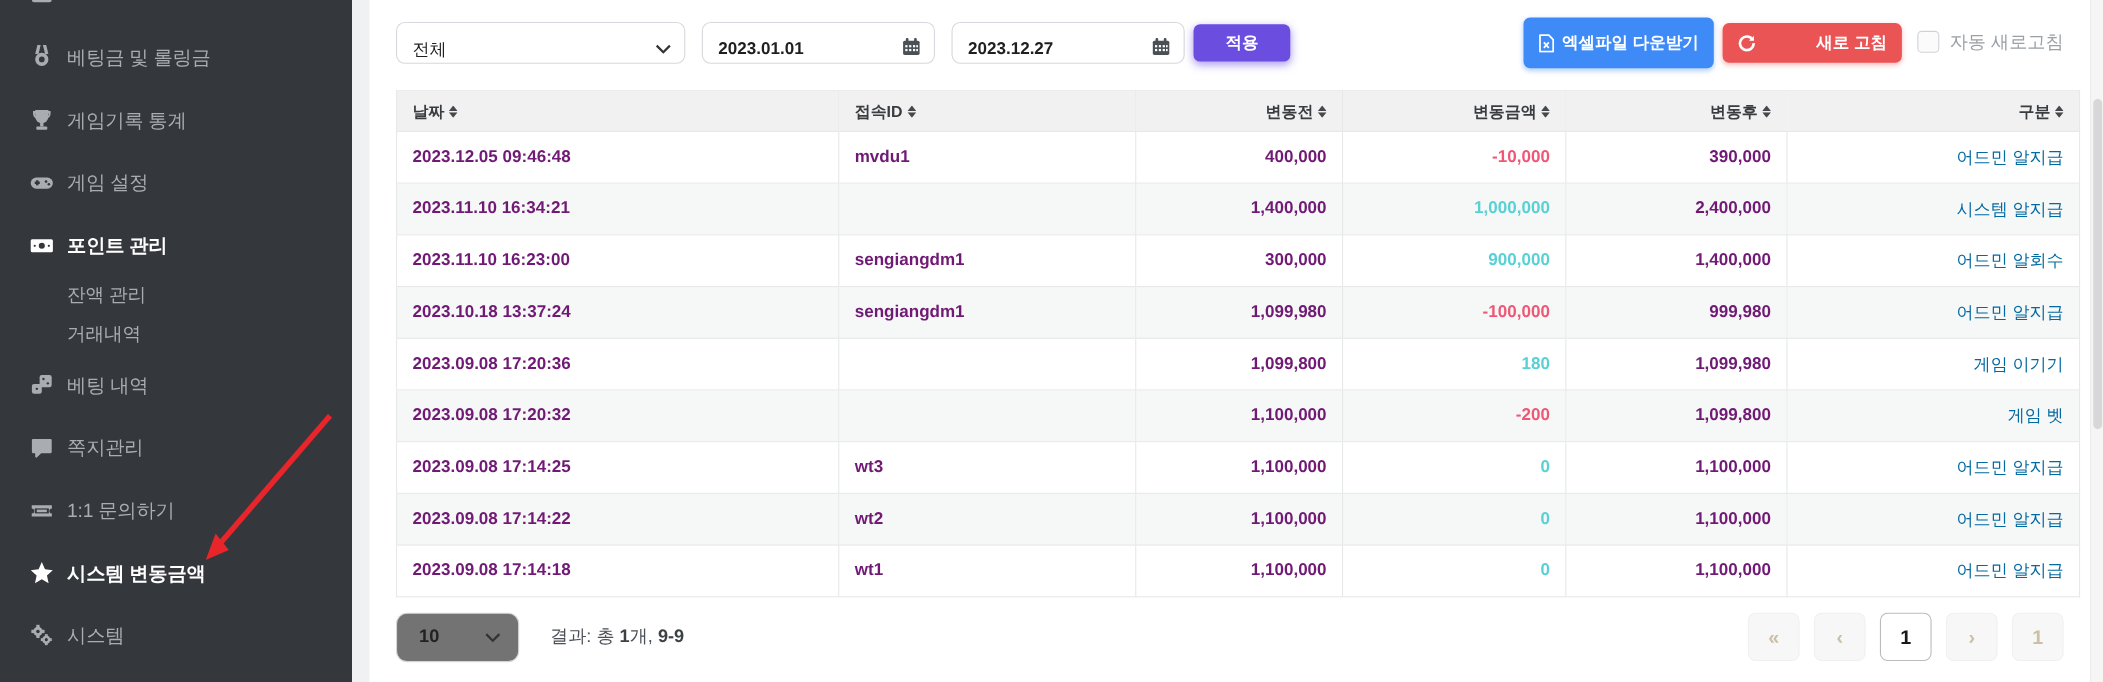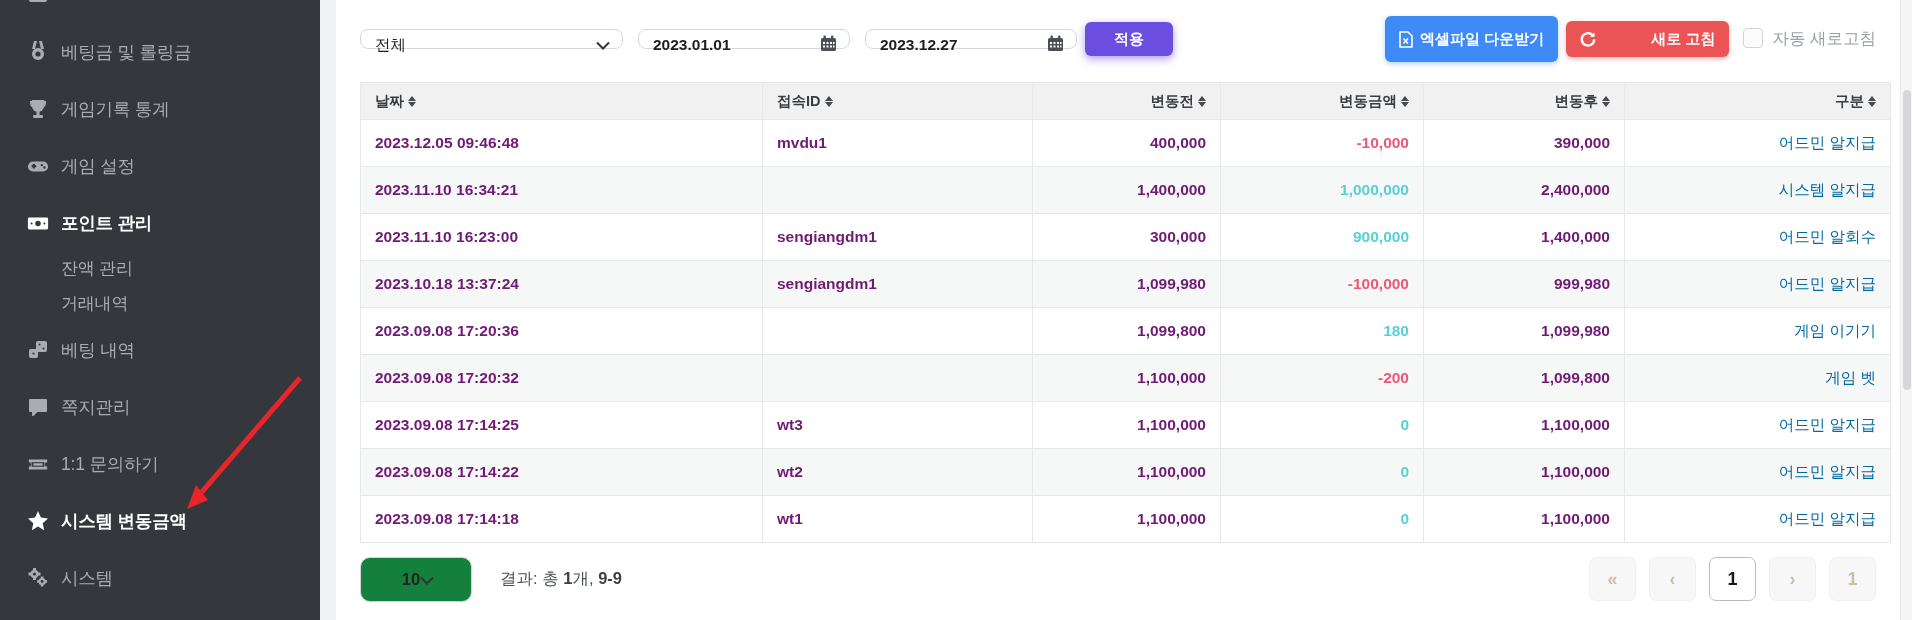--- a/index.html
+++ b/index.html
@@ -35,21 +35,21 @@
   
   .arrow-overlay { position:absolute; left:0; top:0; width:1912px; height:620px; pointer-events:none; z-index:10; }
 
   
   .gutter { position:absolute; left:320px; top:0; width:16px; height:620px; background:#f0f1f2; }
   .card { position:absolute; left:336px; top:0; width:1564px; height:620px; background:#fff; }
 
   
   .toolbar { position:absolute; left:24px; right:24px; top:20px; height:38px; display:flex; align-items:center; }
   .box {
-    height:20px; background:#fff; border:1px solid #d5d8dc; border-radius:8px;
+    height:38px; background:#fff; border:1px solid #d5d8dc; border-radius:8px;
     display:flex; align-items:center; padding:12px 12px 0 14px; font-size:15.5px; color:#1f1f1f;
   }
   .filter-select { width:263px; justify-content:space-between; cursor:pointer; }
   .date-input { width:212px; justify-content:space-between; margin-left:15px; cursor:text; font-weight:600; }
   .btn {
     border:none; border-radius:6px; color:#fff; font-weight:700; font-size:15px;
     font-family:inherit; display:flex; align-items:center; justify-content:center; cursor:pointer;
   }
   .btn-apply {
     width:88px; height:34px; margin-left:8px; background:var(--accent);
@@ -79,22 +79,22 @@
   .th-inner { display:inline-flex; align-items:center; gap:4px; }
   .sort-ico { display:inline-flex; flex-direction:column; gap:1px; }
   .c-date, .c-id, .c-num { font-weight:700; color:#701a75; }
   .c-cat { font-weight:400; color:#0369a1; }
   td.c-change.neg { color:var(--neg); }
   td.c-change.pos { color:var(--pos); }
 
   
   .footer { position:absolute; left:24px; right:24px; top:556px; height:46px; display:flex; align-items:center; }
   .pagesize-select {
-    width:112px; height:45px; border:1px solid #d3d5d8; border-radius:10px; background:#15803d;
-    display:flex; align-items:center; justify-content:center; padding:0 16px 0 20px;
+    width:112px; height:45px; border:1px solid #d3d5d8; border-radius:10px; background:#737373;
+    display:flex; align-items:center; justify-content:space-between; padding:0 16px 0 20px;
     font-size:16.5px; font-weight:700; cursor:pointer;
   }
   .result-text { margin-left:28px; font-size:16.5px; color:#4a5056; }
   .result-text b { color:#3c4146; }
   .pagination { margin-left:auto; display:flex; gap:13px; }
   .page-btn {
     width:47px; height:44px; border-radius:7px; border:1px solid #f0f0f0; background:#f7f7f7;
     color:#cbbfa5; font-size:18px; font-weight:700; display:flex; align-items:center; justify-content:center;
     cursor:pointer; font-family:inherit;
   }

